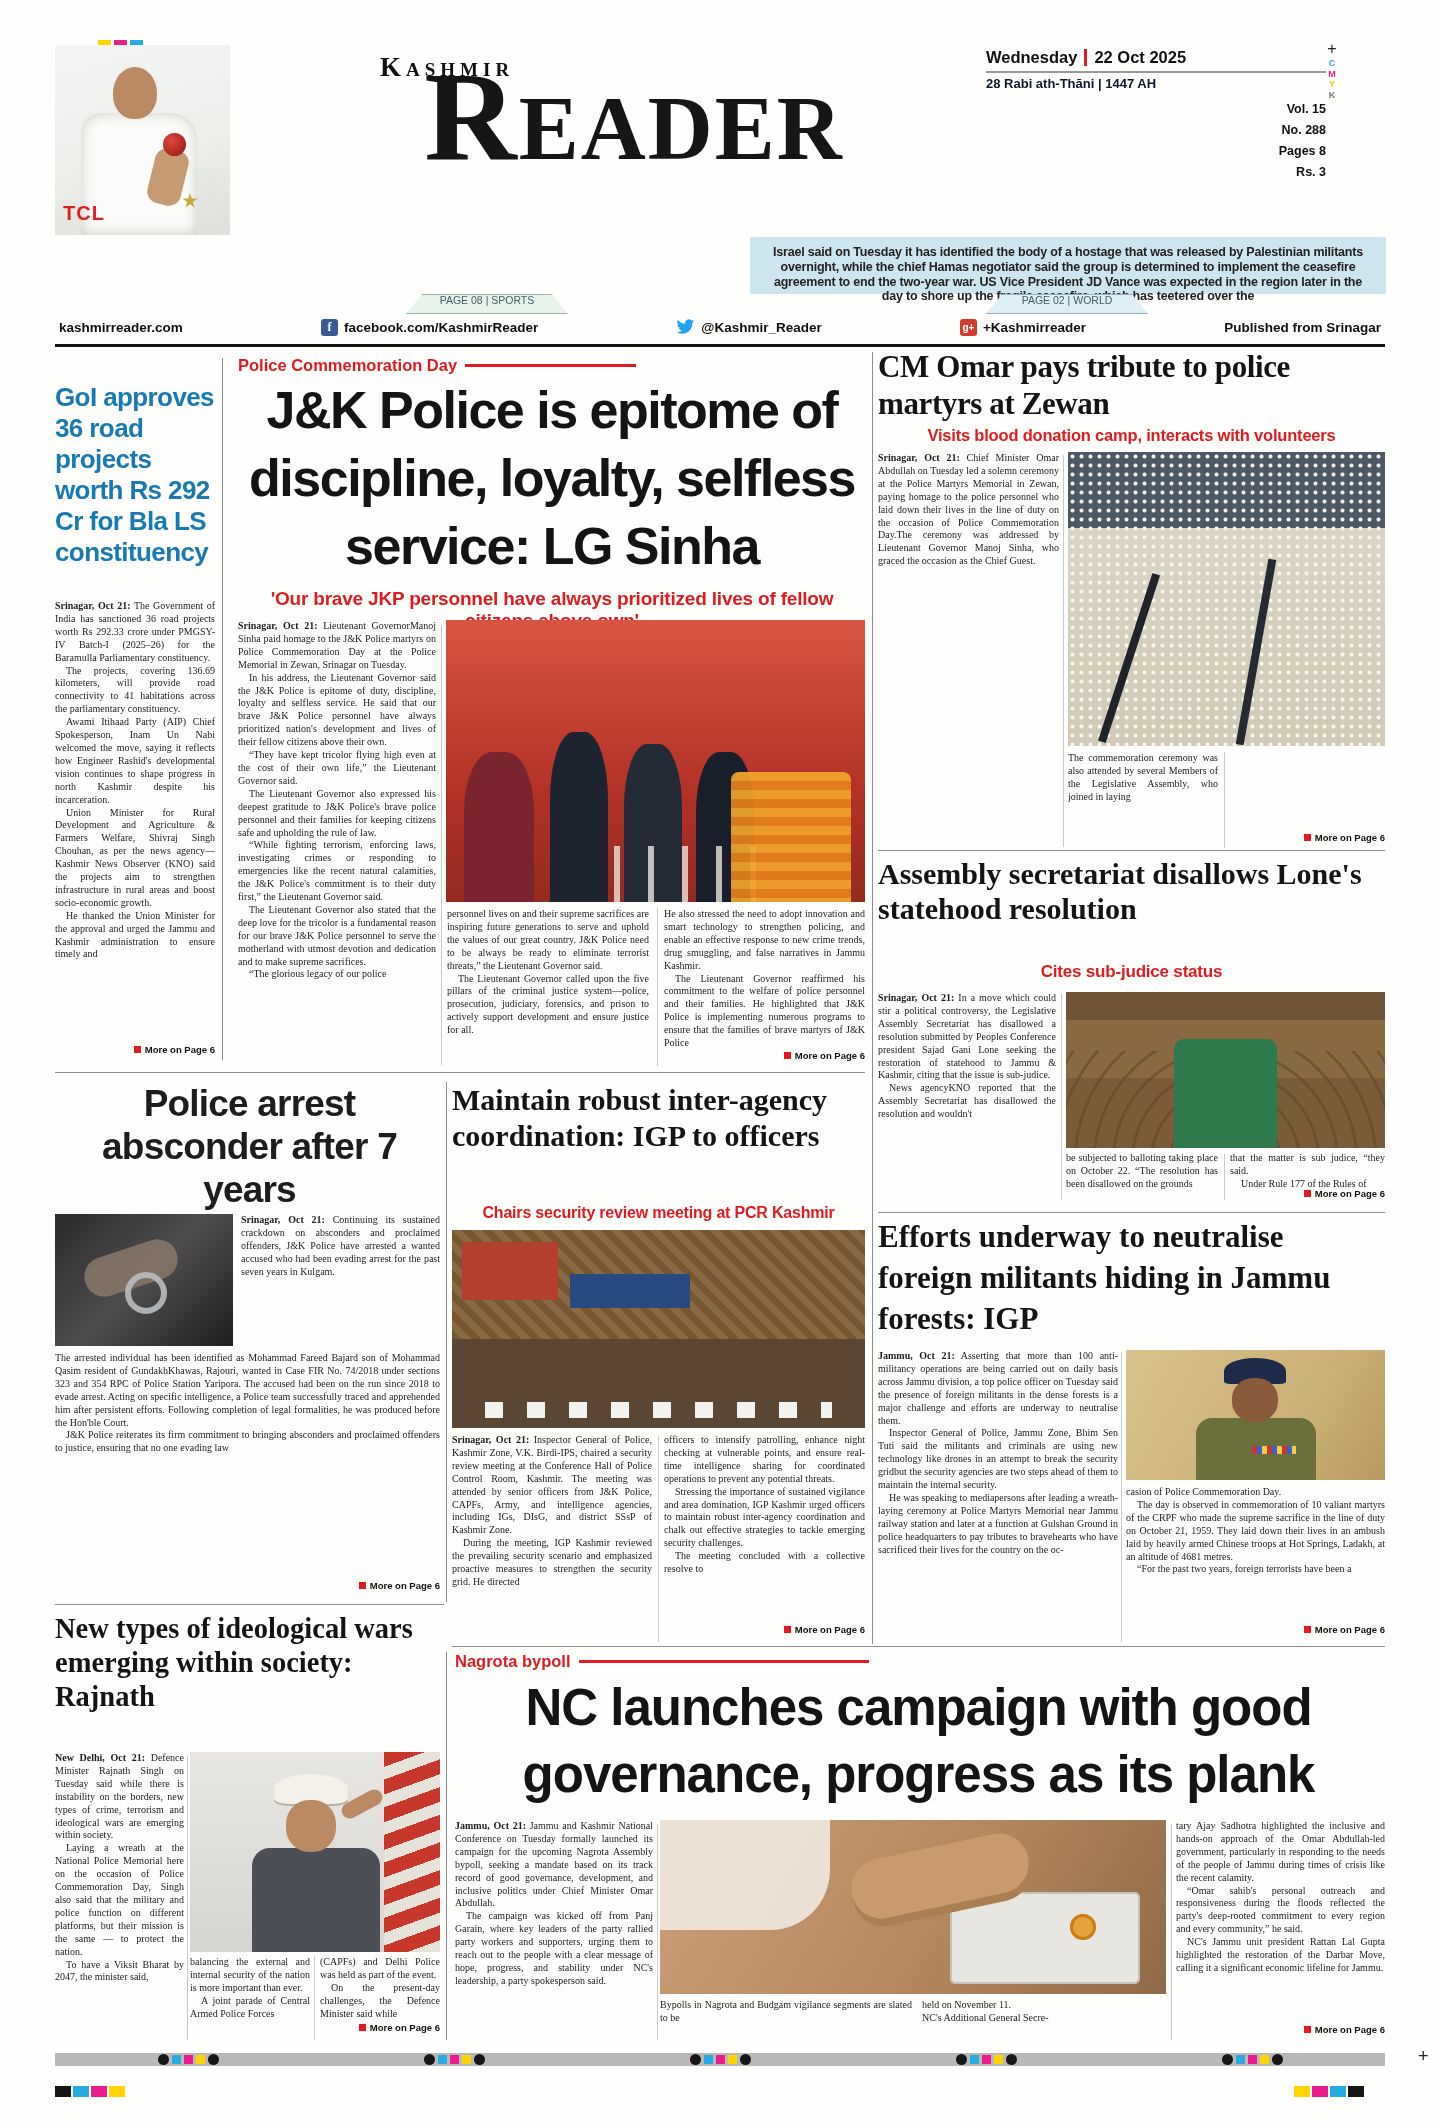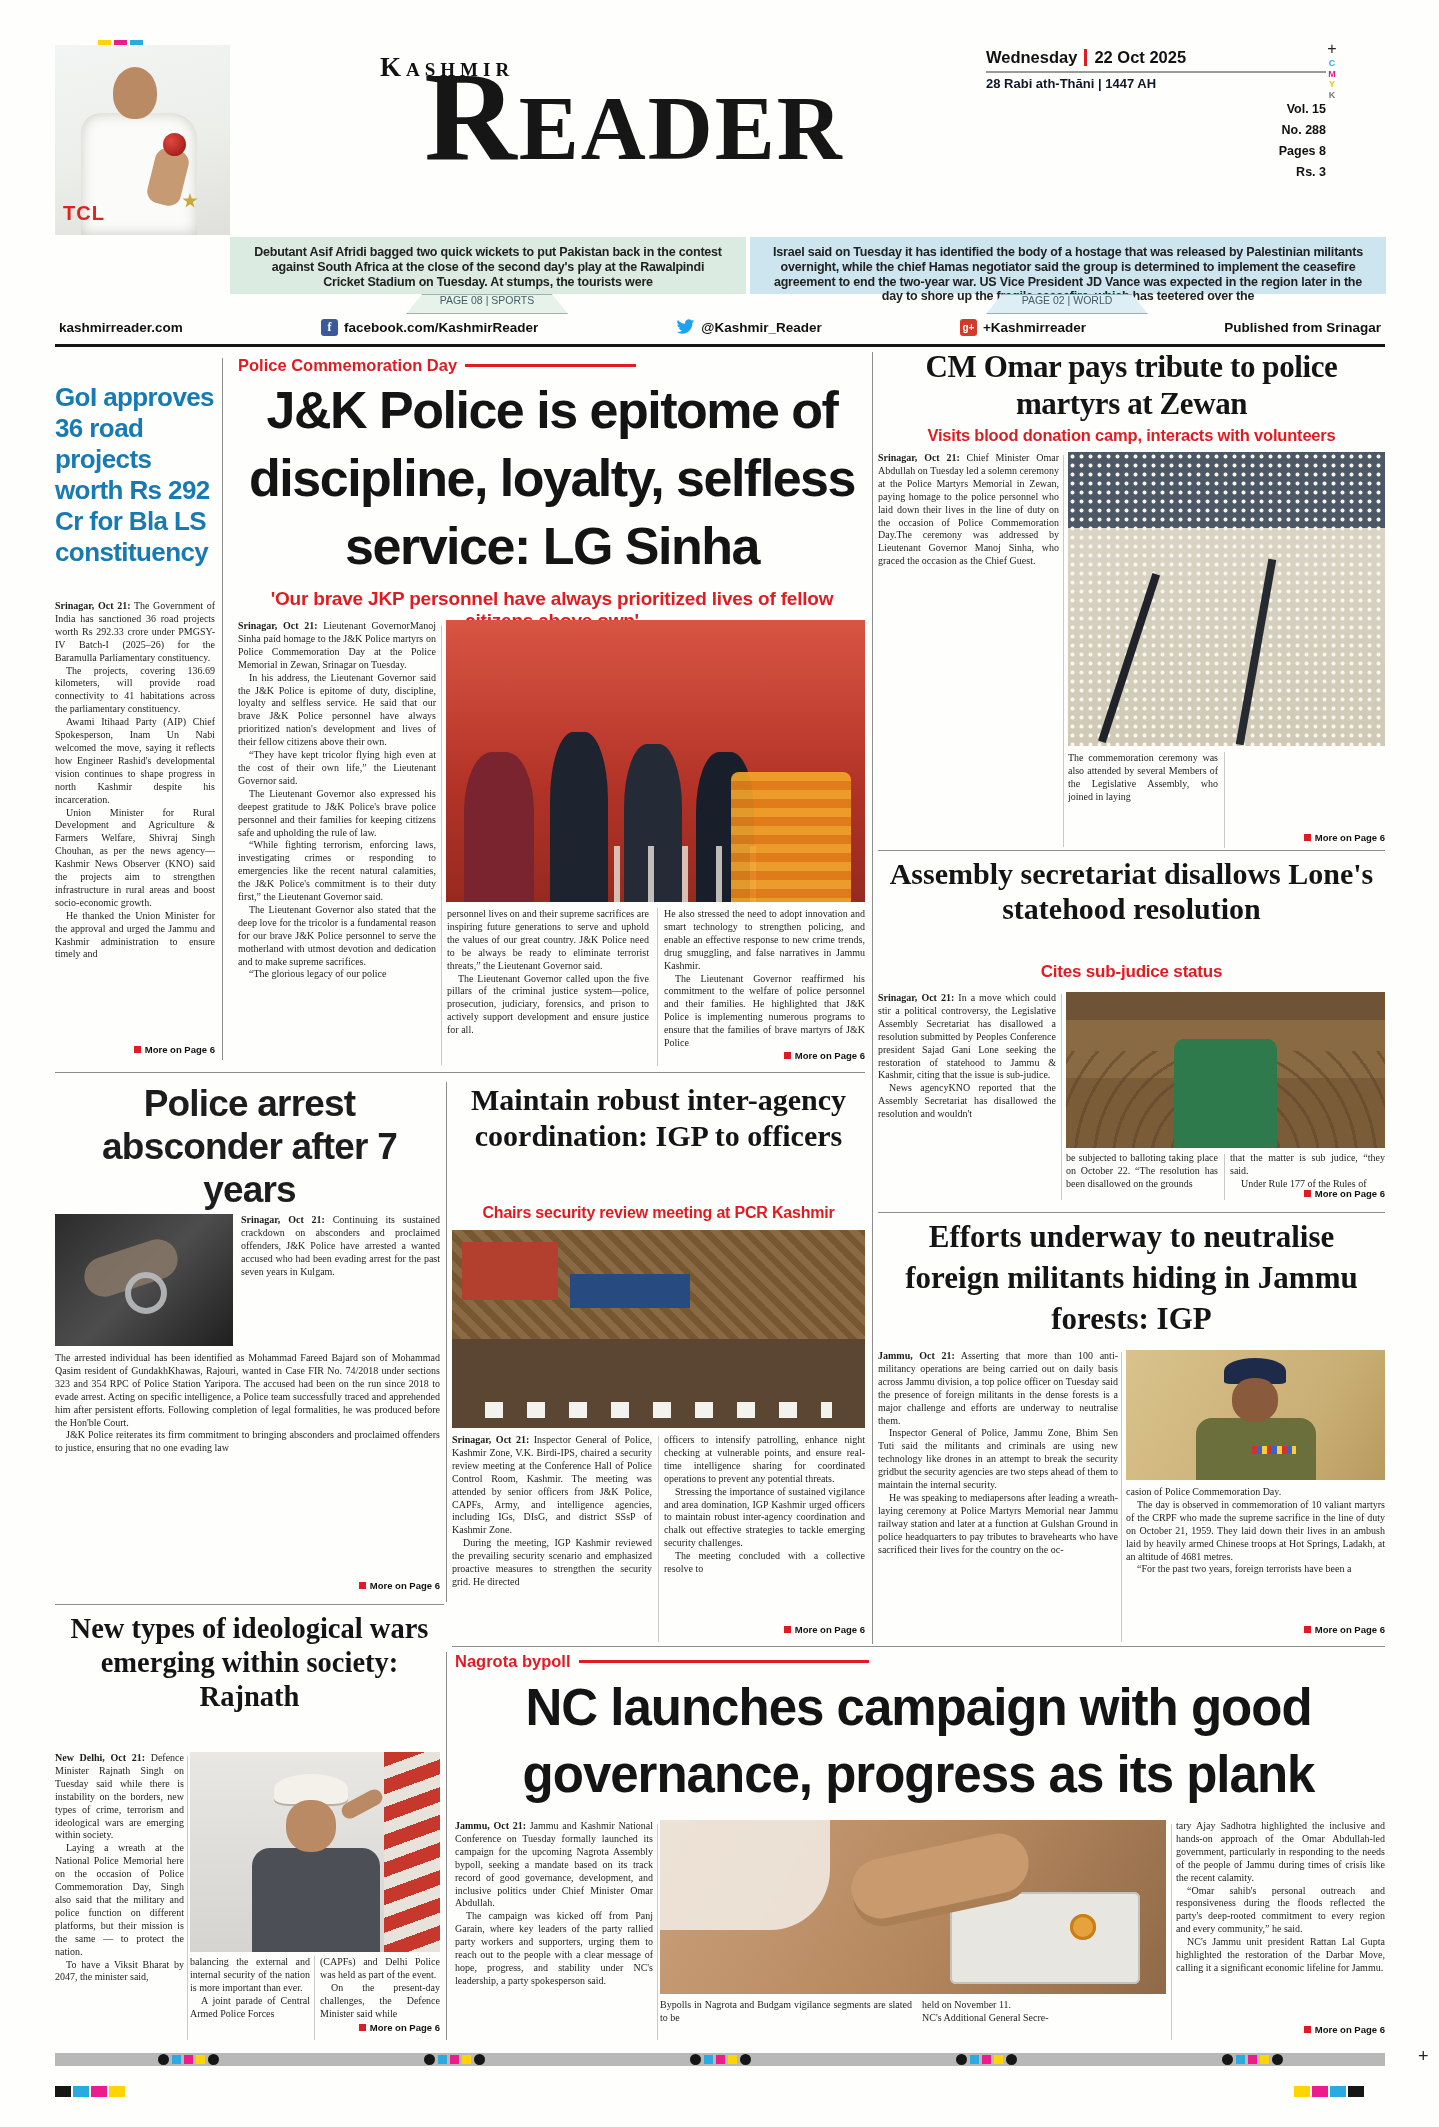--- a/index.html
+++ b/index.html
@@ -2,21 +2,21 @@
 <html><head>
 <meta charset="utf-8">
 <style>
   *{box-sizing:border-box;margin:0;padding:0}
   html,body{background:#e9e9e9}
   .page{position:relative;width:1439px;height:2127px;background:#fefefc;margin:0 auto;overflow:hidden;
         font-family:"Liberation Serif",serif;color:#1d1d1d}
   .abs{position:absolute}
   .h-sans{font-family:"Liberation Sans",sans-serif;font-weight:700;color:#141414}
   .h-serif{font-family:"Liberation Serif",serif;font-weight:700;color:#141414}
-  .center{text-align:center}
+  .center{}
   .para{font:10px/12.9px "Liberation Serif",serif;text-align:justify;color:#1c1c1c}
   .para + .para{text-indent:11px}
   .col{overflow:hidden}
   .vr{position:absolute;width:1px;background:#8d8d8d}
   .crule{position:absolute;width:1px;background:#c9c9c9}
   .hrule{position:absolute;height:1px;background:#8d8d8d}
   .more{display:flex;align-items:center;justify-content:flex-end;gap:4px;
         font:700 9.5px "Liberation Sans",sans-serif;color:#111;background:#fefefc;padding-left:5px}
   .more .sq{width:7px;height:7px;background:#e11b22;display:inline-block}
   .kick{display:flex;align-items:center;gap:8px;font:700 16.5px "Liberation Sans",sans-serif;color:#e11b22}
@@ -212,23 +212,20 @@
   </div>
 
   <div class="abs" id="cmyk-tr">
     <span class="plus">+</span>
     <span class="c" style="color:#29abe2">C</span>
     <span class="c" style="color:#ec1c8d">M</span>
     <span class="c" style="color:#e8c400">Y</span>
     <span class="c" style="color:#777">K</span>
   </div>
 
-  <div class="abs teaser" id="teaser-sports">
-    <p>Debutant Asif Afridi bagged two quick wickets to put Pakistan back in the contest against South Africa at the close of the second day's play at the Rawalpindi Cricket Stadium on Tuesday. At stumps, the tourists were</p>
-  </div>
   <div class="abs teaser" id="teaser-world">
     <p>Israel said on Tuesday it has identified the body of a hostage that was released by Palestinian militants overnight, while the chief Hamas negotiator said the group is determined to implement the ceasefire agreement to end the two-year war. US Vice President JD Vance was expected in the region later in the day to shore up the fragile ceasefire, which has teetered over the</p>
   </div>
   <div class="abs ptag" id="tag-sports">PAGE 08 | SPORTS</div>
   <div class="abs ptag" id="tag-world">PAGE 02 | WORLD</div>
 
   <div class="abs" id="socialbar">
     <span class="soc">
       <span>kashmirreader.com</span>
     </span>

